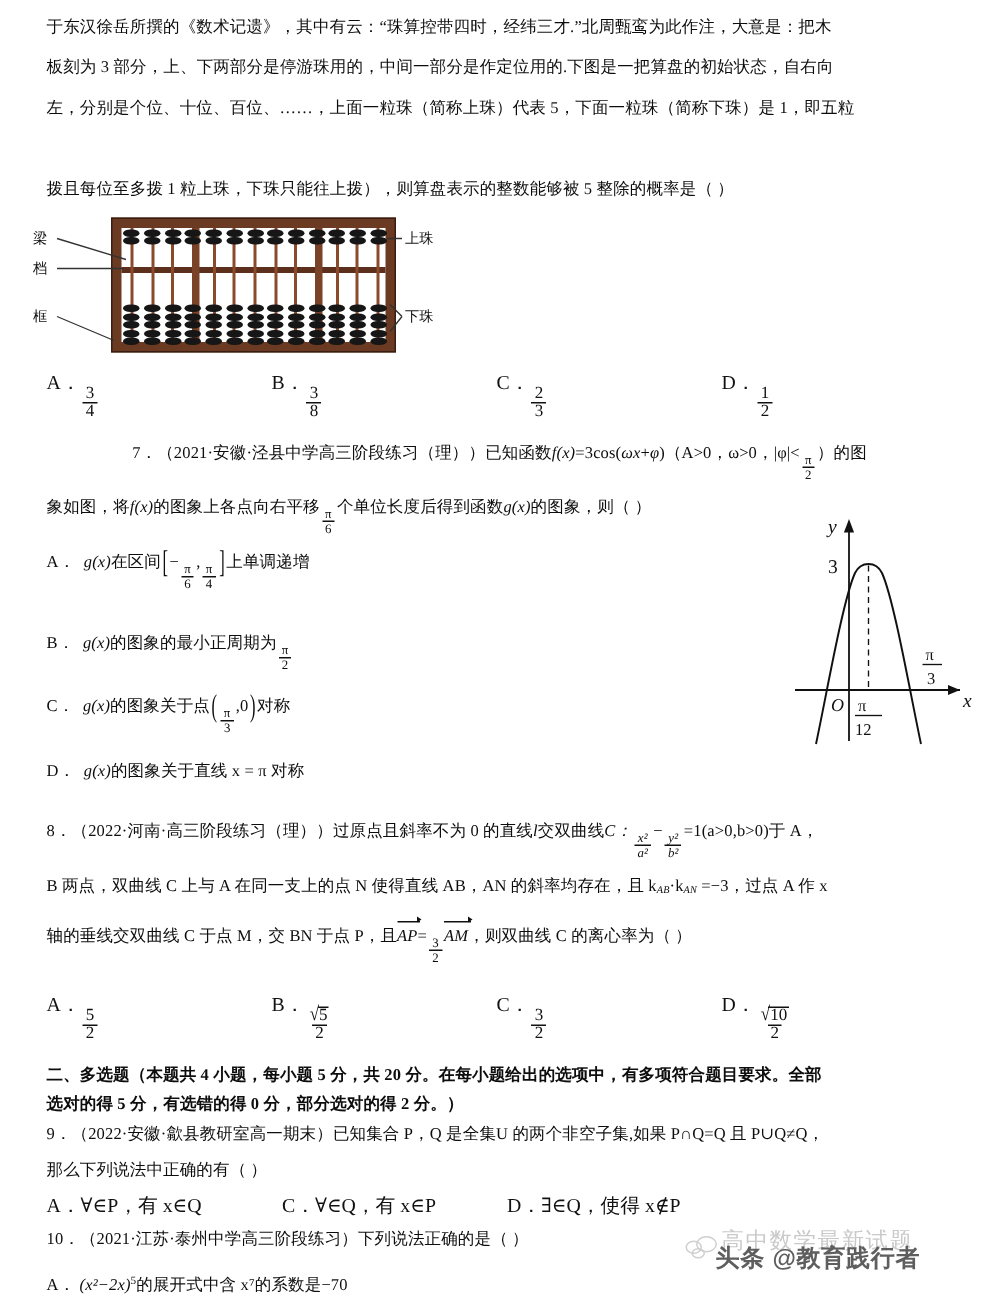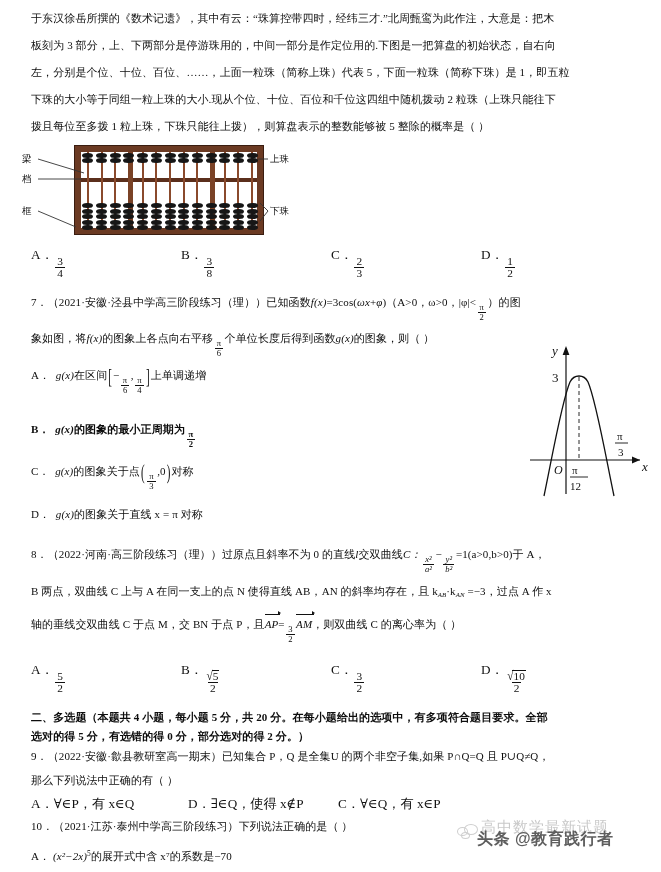--- a/index.html
+++ b/index.html
@@ -202,21 +202,20 @@
   }
 </style>
 </head>
 <body>
 
 <div class="page">
 
   <div class="ln" style="top:10px;">于东汉徐岳所撰的《数术记遗》，其中有云：“珠算控带四时，经纬三才.”北周甄鸾为此作注，大意是：把木</div>
   <div class="ln" style="top:37px;">板刻为 3 部分，上、下两部分是停游珠用的，中间一部分是作定位用的.下图是一把算盘的初始状态，自右向</div>
   <div class="ln" style="top:64px;">左，分别是个位、十位、百位、……，上面一粒珠（简称上珠）代表 5，下面一粒珠（简称下珠）是 1，即五粒</div>
-  <div class="ln" style="top:91px;">下珠的大小等于同组一粒上珠的大小.现从个位、十位、百位和千位这四组中随机拨动 2 粒珠（上珠只能往下</div>
   <div class="ln" style="top:118px;">拨且每位至多拨 1 粒上珠，下珠只能往上拨），则算盘表示的整数能够被 5 整除的概率是（                ）</div>
 
   <div class="abacus-fig">
     <div class="ab-frame">
       <div class="ab-inner">
         <div class="ab-beam"></div>
         <div id="ab-rods">
             <div class="ab-rod" style="left: 5.84615px;"></div>
             <div class="ab-bead" style="left: 6.84615px; top: 1px;"></div>
             <div class="ab-bead" style="left: 6.84615px; top: 6.2px;"></div>
@@ -362,21 +361,21 @@
         </span>
     </span>
     <span style="width:150px;">
       <span>D．</span><span class="frac">
           <span class="num">1</span>
           <span class="den">2</span>
         </span>
     </span>
   </div>
 
-  <div class="ln" style="top:294px;">
+  <div class="ln" style="top:294px;text-align:center;">
     <span>7．</span><span>（2021·安徽·泾县中学高三阶段练习（理））</span><span>已知函数</span><span class="mi">f(x)</span><span>=3cos(</span><span class="mi">ω</span><span class="mi">x</span><span>+</span><span class="mi">φ</span><span>)</span><span>（A&gt;0，</span><span>ω&gt;0，</span><span>|φ|&lt;</span><span class="frac fr-sm">
         <span class="num">π</span>
         <span class="den">2</span>
       </span><span>）的图</span>
   </div>
 
   <div class="ln" style="top:330px;">
     <span>象如图，将</span><span class="mi">f(x)</span><span>的图象上各点向右平移</span><span class="frac fr-sm">
         <span class="num">π</span>
         <span class="den">6</span>
@@ -387,21 +386,21 @@
     <span>A．</span>&nbsp;
     <span class="mi">g(x)</span><span>在区间</span><span class="dl">[</span><span>−</span><span class="frac fr-sm">
         <span class="num">π</span>
         <span class="den">6</span>
       </span>,<span class="frac fr-sm">
         <span class="num">π</span>
         <span class="den">4</span>
       </span><span class="dr">]</span><span>上单调递增</span>
   </div>
 
-  <div class="ln" style="top:421px;font-weight:bold;">
+  <div class="ln" style="top:421px;">
     <span>B．</span>&nbsp;
     <span class="mi">g(x)</span><span>的图象的最小正周期为</span><span class="frac fr-sm">
         <span class="num">π</span>
         <span class="den">2</span>
       </span>
   </div>
 
   <div class="ln" style="top:463px;">
     <span>C．</span>&nbsp;
     <span class="mi">g(x)</span><span>的图象关于点</span><span class="dl">(</span><span class="frac fr-sm">
@@ -497,24 +496,24 @@
   <div class="ln" style="top:748px;">
     <span>9．</span><span>（2022·安徽·歙县教研室高一期末）</span><span>已知集合 P，Q 是全集U 的两个非空子集,如果 P∩Q=Q 且 P∪Q≠Q，</span>
   </div>
   <div class="ln" style="top:772px;">那么下列说法中正确的有（            ）</div>
 
   <div class="optrow" style="top:795px;">
     <span style="width:157px;">
       <span>A．</span><span>∀∈P，有 x∈Q</span>
     </span>
     <span style="width:150px;">
+      <span>C．</span><span>∀∈Q，有 x∈P</span>
+    </span>
+    <span style="width:150px;">
       <span>D．</span><span>∃∈Q，使得 x∉P</span>
-    </span>
-    <span style="width:150px;">
-      <span>C．</span><span>∀∈Q，有 x∈P</span>
     </span>
   </div>
 
   <div class="ln" style="top:818px;">
     <span>10．</span><span>（2021·江苏·泰州中学高三阶段练习）</span><span>下列说法正确的是（            ）</span>
   </div>
 
   <div class="ln" style="top:845px;">
     <span>A．</span>&nbsp;<span class="mi">(x²−2x)</span><sup class="exp">5</sup><span>的展开式中含 x⁷的系数是−70</span>
   </div>

